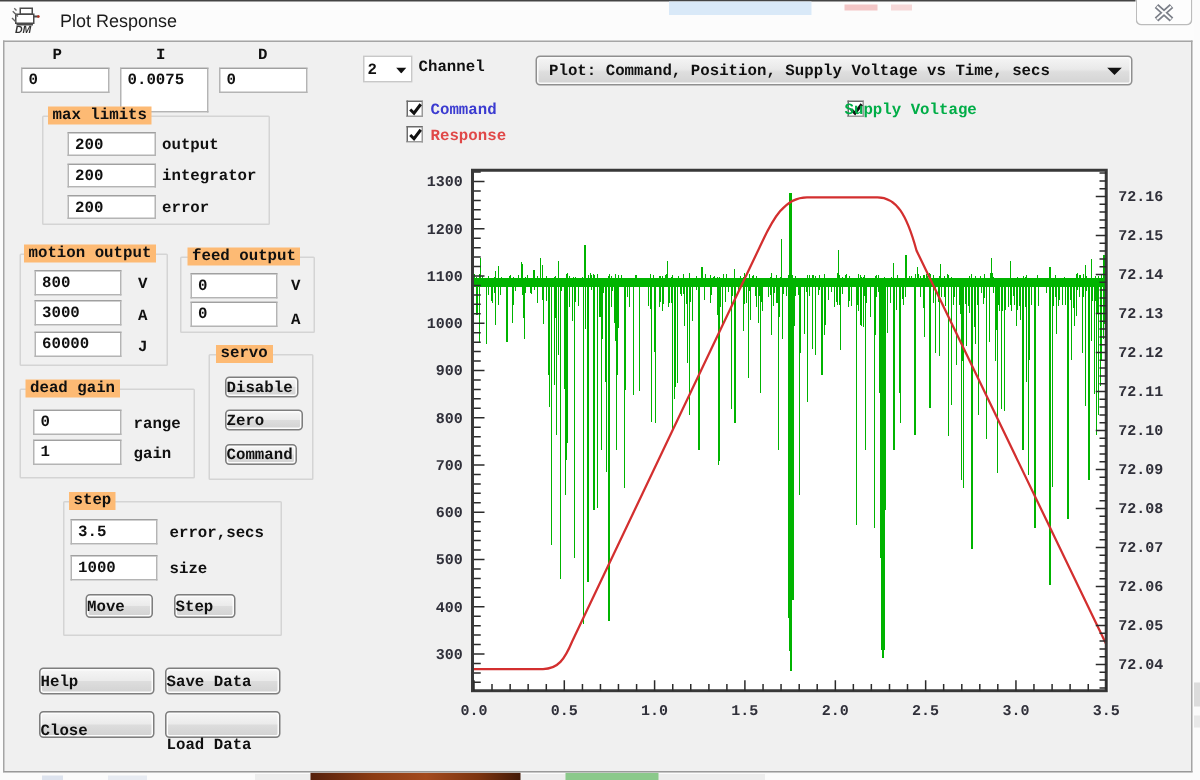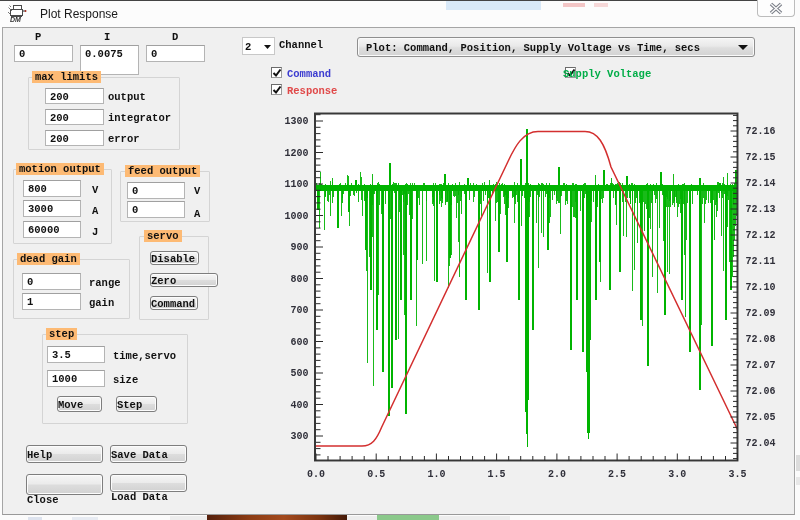--- a/index.html
+++ b/index.html
@@ -102,42 +102,42 @@
 <div class="gb" style="left:120px;top:171px;width:90px;height:51px"></div>
 <div class="gl" style="left:125px;top:165px">feed output</div>
 <div class="e" style="left:127px;top:182px;width:58px;height:17px">0</div>
 <div class="m abs" style="left:194px;top:185px">V</div>
 <div class="e" style="left:127px;top:201px;width:58px;height:17px">0</div>
 <div class="m abs" style="left:194px;top:208px">A</div>
 
 <div class="gb" style="left:139px;top:236px;width:70px;height:84px"></div>
 <div class="gl" style="left:144px;top:230px">servo</div>
 <div class="btn" style="left:150px;top:251px;width:49px;height:14px;padding-top:1px">Disable</div>
-<div class="btn" style="left:150px;top:273px;width:68px;height:14px;padding-top:1px">Zero</div>
+<div class="btn" style="left:150px;top:273px;width:52px;height:14px;padding-top:1px">Zero</div>
 <div class="btn" style="left:150px;top:296px;width:48px;height:14px;padding-top:1px">Command</div>
 
 <div class="gb" style="left:13px;top:259px;width:117px;height:60px"></div>
 <div class="gl" style="left:17px;top:253px">dead gain</div>
 <div class="e" style="left:22px;top:273px;width:59px;height:17px">0</div>
 <div class="m abs" style="left:89px;top:277px">range</div>
 <div class="e" style="left:22px;top:293px;width:59px;height:17px">1</div>
 <div class="m abs" style="left:89px;top:297px">gain</div>
 
 <div class="gb" style="left:42px;top:334px;width:146px;height:90px"></div>
 <div class="gl" style="left:46px;top:328px">step</div>
 <div class="e" style="left:47px;top:346px;width:58px;height:17px">3.5</div>
-<div class="m abs" style="left:113px;top:350px">time,servo</div>
+<div class="m abs" style="left:113px;top:350px">error,secs</div>
 <div class="e" style="left:47px;top:370px;width:58px;height:17px">1000</div>
 <div class="m abs" style="left:113px;top:374px">size</div>
 <div class="btn" style="left:57px;top:396px;width:45px;height:16px;padding-top:2px">Move</div>
 <div class="btn" style="left:116px;top:396px;width:41px;height:16px;padding-top:2px">Step</div>
 
 <div class="btn" style="left:26px;top:445px;width:77px;height:18px;padding-top:3px">Help</div>
 <div class="btn" style="left:110px;top:445px;width:77px;height:18px;padding-top:3px">Save Data</div>
-<div class="btn" style="left:26px;top:474px;width:77px;height:18px;padding-top:19px">Close</div>
+<div class="btn" style="left:26px;top:474px;width:77px;height:18px;padding-top:7px">Close</div>
 <div class="btn" style="left:110px;top:474px;width:77px;height:18px;padding-top:16px">Load Data</div>
 <svg width="800" height="520" viewBox="0 0 800 520" style="position:absolute;left:0;top:0">
 <defs>
       <clipPath id="pc">
         <rect x="315.4" y="113.4" width="422.9" height="347.7"></rect>
       </clipPath>
     </defs>
 <rect x="314.2" y="112.6" width="424.8" height="349.5" fill="#ffffff"></rect>
 <g clip-path="url(#pc)">
 <g shape-rendering="crispEdges">

